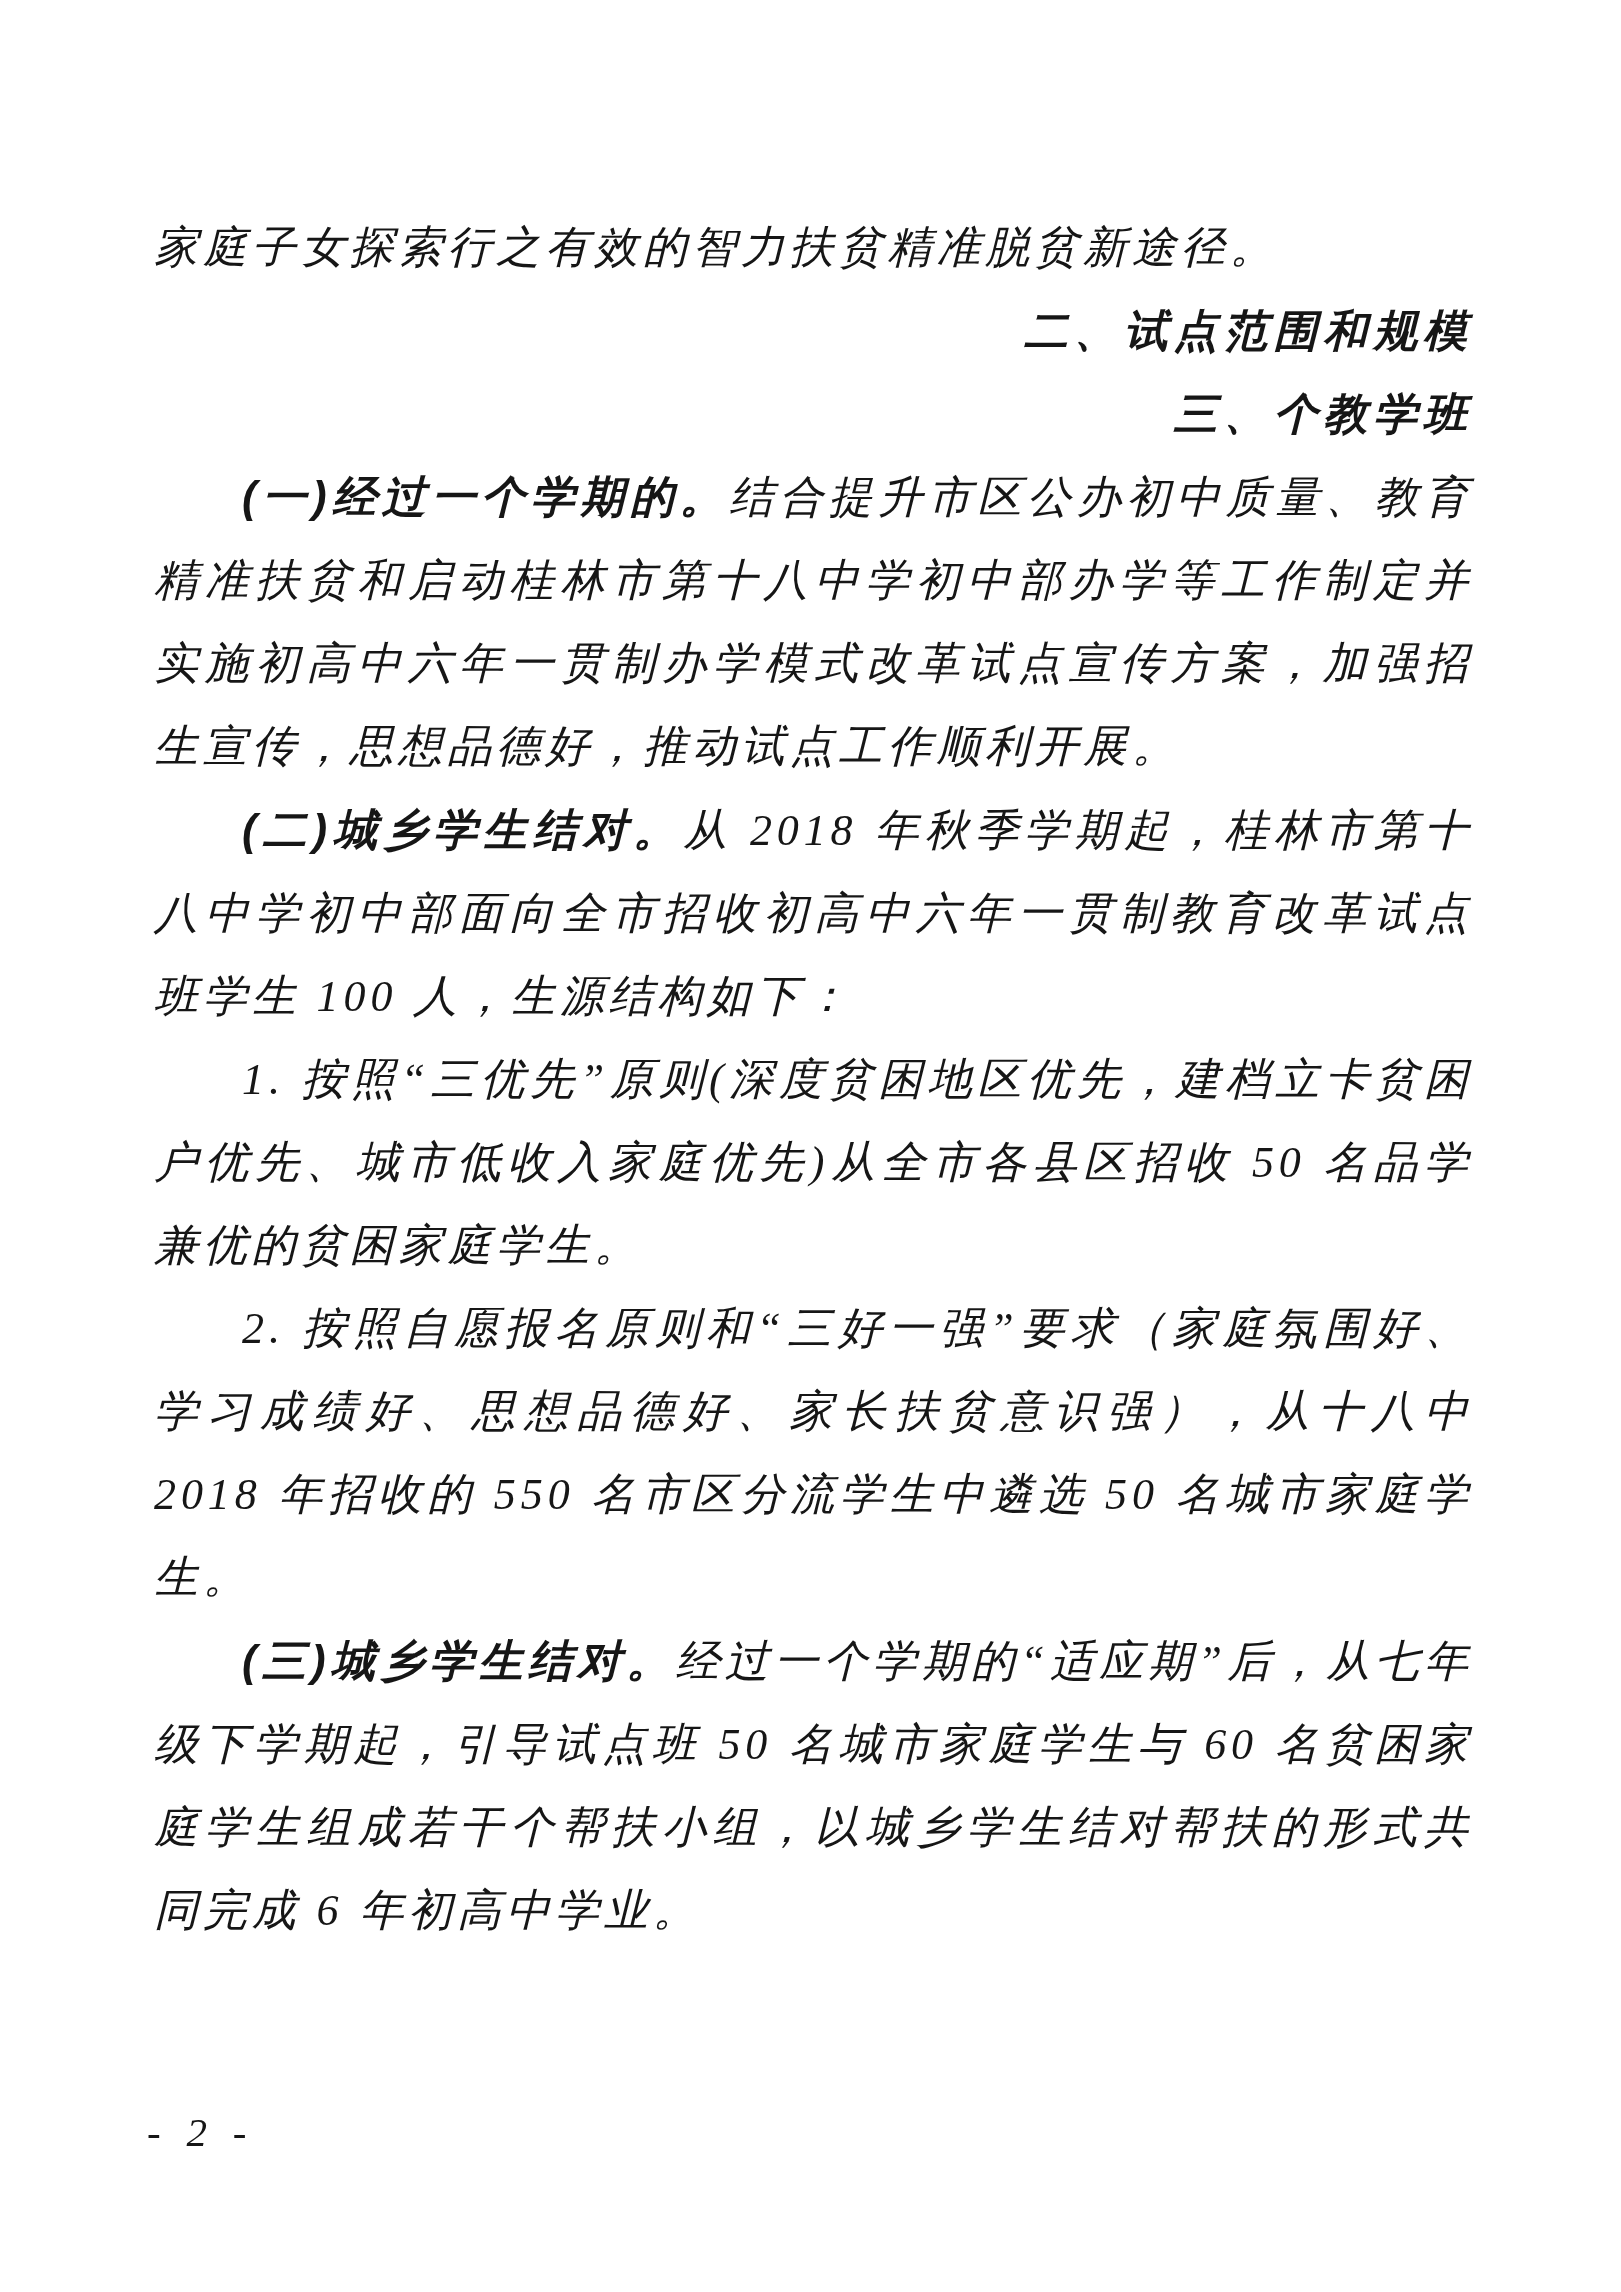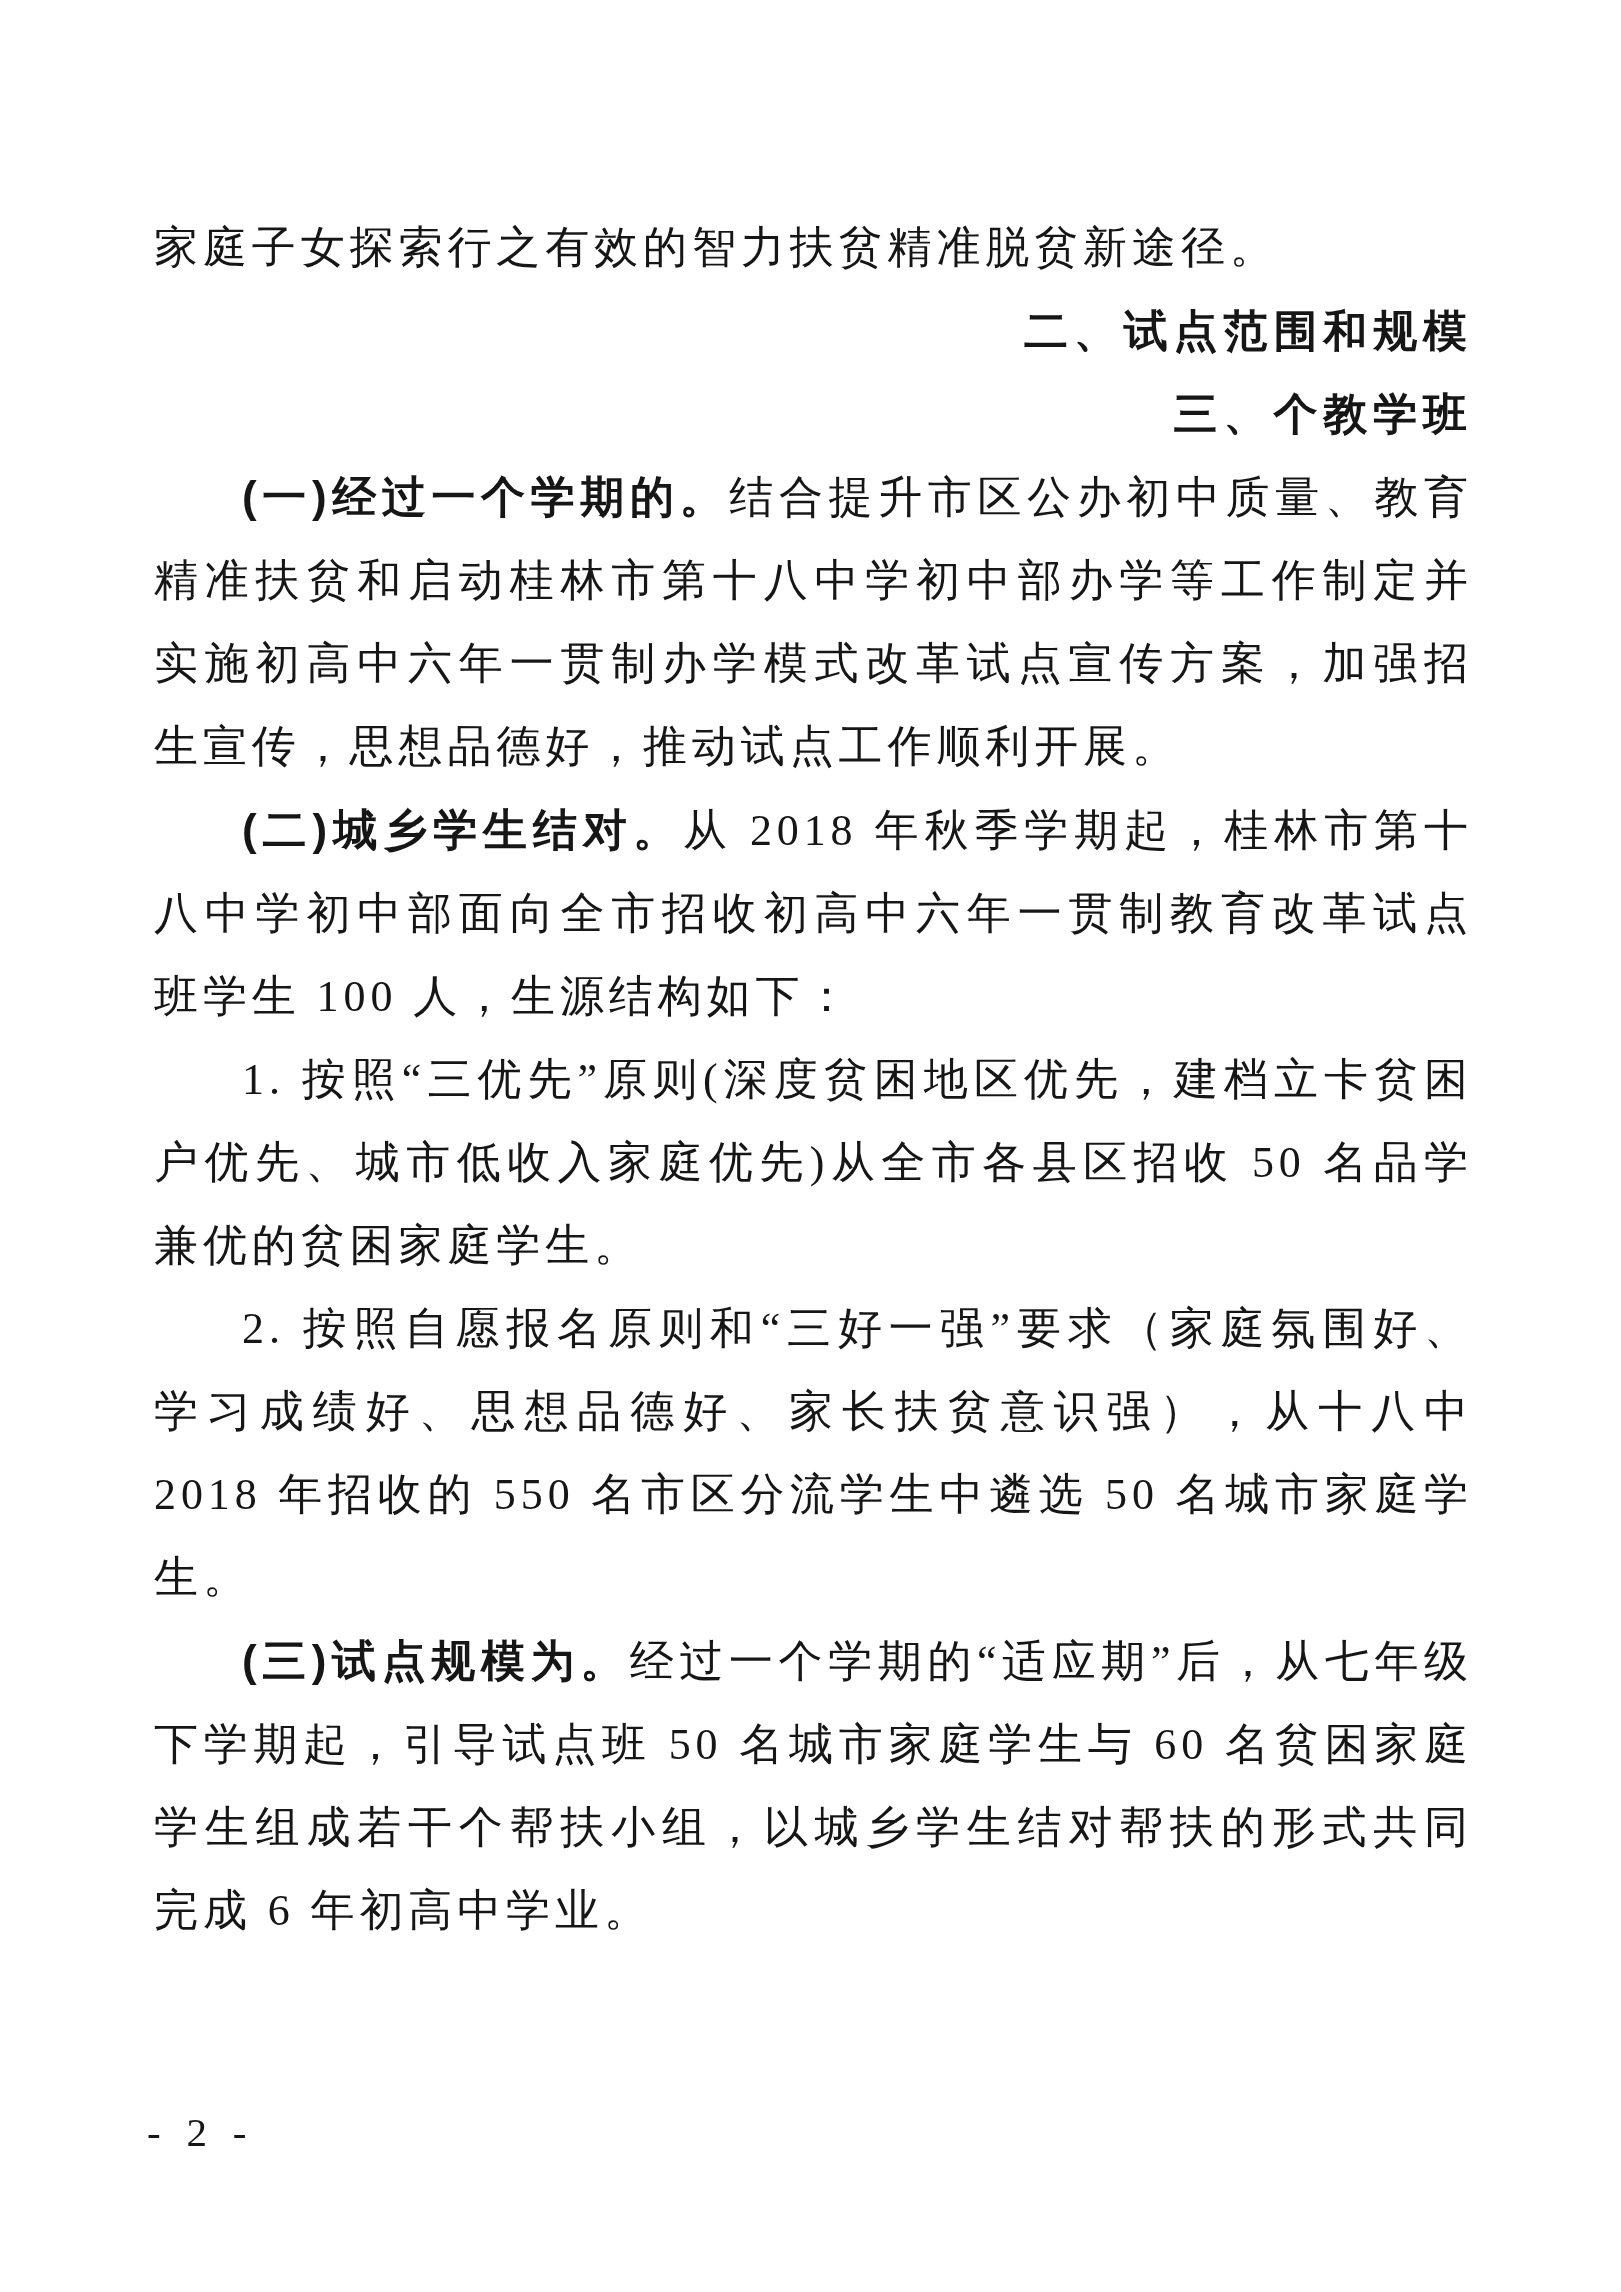--- a/index.html
+++ b/index.html
@@ -6,20 +6,21 @@
   html, body { background: #ffffff; }
   .page {
     position: relative;
     width: 1621px;
     height: 2293px;
     margin: 0 auto;
     background: #ffffff;
     color: #161616;
     font-family: "Liberation Serif", "DejaVu Serif", serif;
     overflow: hidden;
+    font-style: italic;
   }
   .content {
     position: absolute;
     left: 154px;
     top: 206px;
     width: 1319px;
   }
   .para, .heading {
     font-size: 44px;
     line-height: 83px;
@@ -73,20 +74,20 @@
 
     <p class="para">
       <span>1. 按照“三优先”原则(深度贫困地区优先，建档立卡贫困户优先、城市低收入家庭优先)从全市各县区招收 50 名品学兼优的贫困家庭学生。</span>
     </p>
 
     <p class="para">
       <span>2. 按照自愿报名原则和“三好一强”要求（家庭氛围好、学习成绩好、思想品德好、家长扶贫意识强），从十八中 2018 年招收的 550 名市区分流学生中遴选 50 名城市家庭学生。</span>
     </p>
 
     <p class="para">
-      <span class="lead">(三)试点规模为。</span><span>经过一个学期的“适应期”后，从七年级下学期起，引导试点班 50 名城市家庭学生与 60 名贫困家庭学生组成若干个帮扶小组，以城乡学生结对帮扶的形式共同完成 6 年初高中学业。</span>
+      <span class="lead">(三)城乡学生结对。</span><span>经过一个学期的“适应期”后，从七年级下学期起，引导试点班 50 名城市家庭学生与 60 名贫困家庭学生组成若干个帮扶小组，以城乡学生结对帮扶的形式共同完成 6 年初高中学业。</span>
     </p>
 
   </div>
 
   <div class="pagenum">- 2 -</div>
 </div>
 
 
 </body></html>

